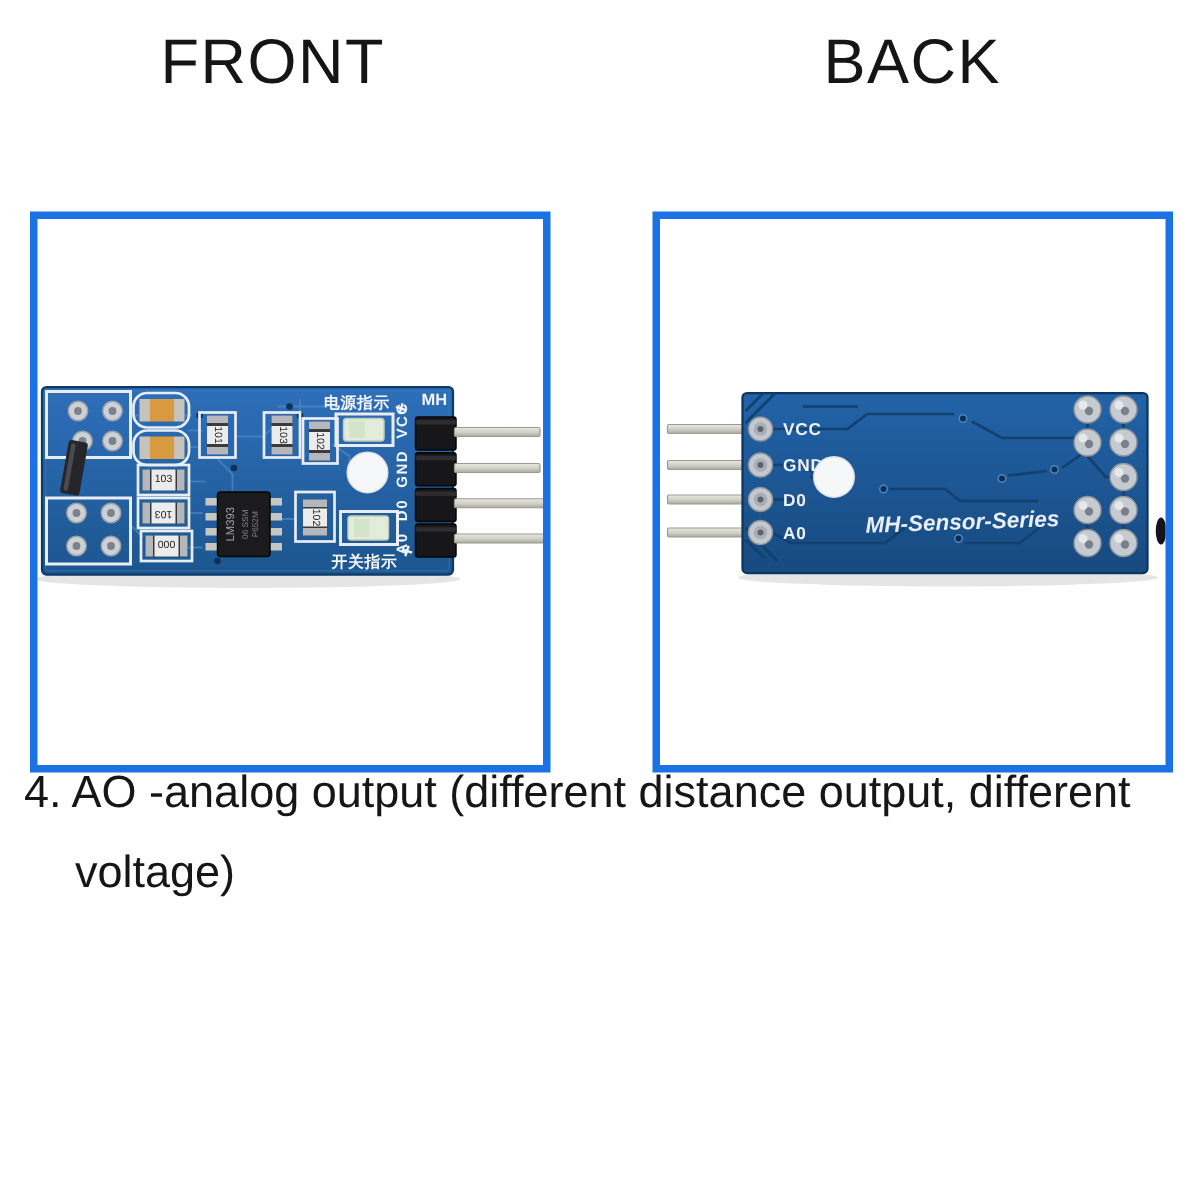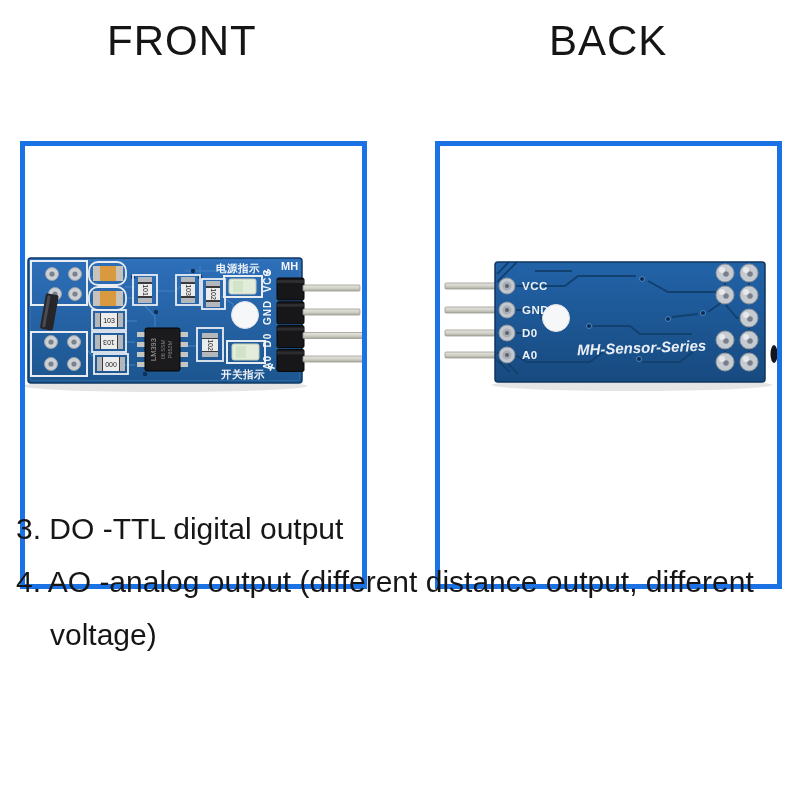--- a/index.html
+++ b/index.html
@@ -1,21 +1,21 @@
 <!DOCTYPE html>
 <html><head>
 <meta charset="utf-8">
 <style>
   html,body{margin:0;padding:0;background:#ffffff;}
   .canvas{position:relative;width:800px;height:800px;background:#ffffff;overflow:hidden;
           font-family:"Liberation Sans","DejaVu Sans",sans-serif;}
   .heading{position:absolute;font-size:42px;color:#151515;font-weight:400;letter-spacing:1px;}
   .heading.front{left:107px;top:17px;}
   .heading.back{left:549px;top:17px;}
-  .photo-box{position:absolute;width:347px;height:448px;border:5px solid #1b72e4;
+  .photo-box{position:absolute;width:347px;height:374px;border:5px solid #1b72e4;
              box-sizing:border-box;background:#ffffff;}
   .photo-box.front-box{left:20px;top:141px;}
   .photo-box.back-box{left:435px;top:141px;padding-left:24px;}
   .photo-box svg{position:absolute;left:0;top:0;width:337px;height:337px;display:block;}
   .instructions{position:absolute;left:16px;top:502px;width:762px;font-size:30px;
                 line-height:53px;color:#161616;}
   .wire-item{padding-left:34px;text-indent:-34px;}
   text{font-family:"Liberation Sans","DejaVu Sans",sans-serif;}
 </style>
 </head>
@@ -350,17 +350,16 @@
             <circle cx="306" cy="191" r="3"></circle>
           <circle cx="306" cy="213" r="3"></circle>
         </g>
       </g>
 
       <ellipse cx="334" cy="208" rx="3.5" ry="9" fill="#14141b"></ellipse>
     </svg>
   </div>
 
   <div class="instructions">
-    <div class="wire-item">3. DO -TTL digital output</div>
     <div class="wire-item">4. AO -analog output (different distance output, different voltage)</div>
   </div>
 
 </div>
 
 </body></html>

